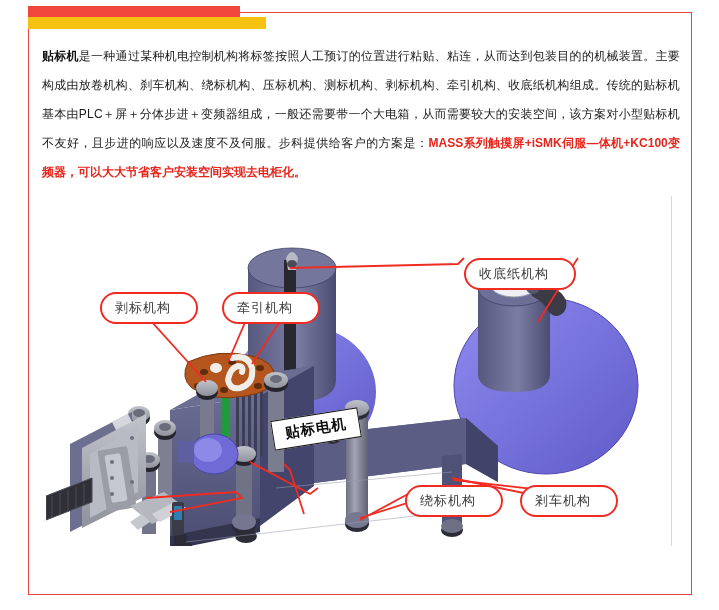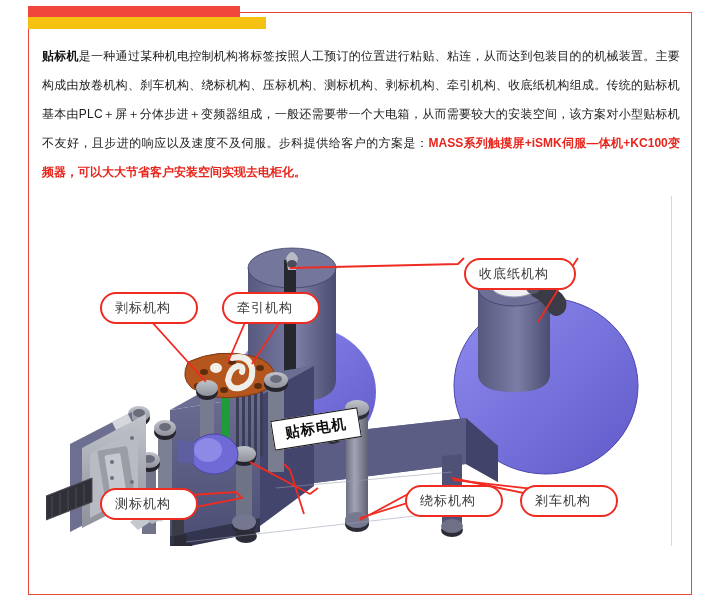--- a/index.html
+++ b/index.html
@@ -355,23 +355,20 @@
 
   <div class="callout" style="left:222px; top:292px;">
     <span>牵引机构</span>
   </div>
 
   <div class="callout" style="left:464px; top:258px;">
     <span>收底纸机构</span>
   </div>
 
 
-  <div class="callout" style="left:100px; top:488px;">
-    <span>测标机构</span>
-  </div>
 
 
   <div class="callout" style="left:520px; top:485px;">
     <span>剎车机构</span>
   </div>
 
   <div class="callout" style="left:405px; top:485px;">
     <span>绕标机构</span>
   </div>
 

